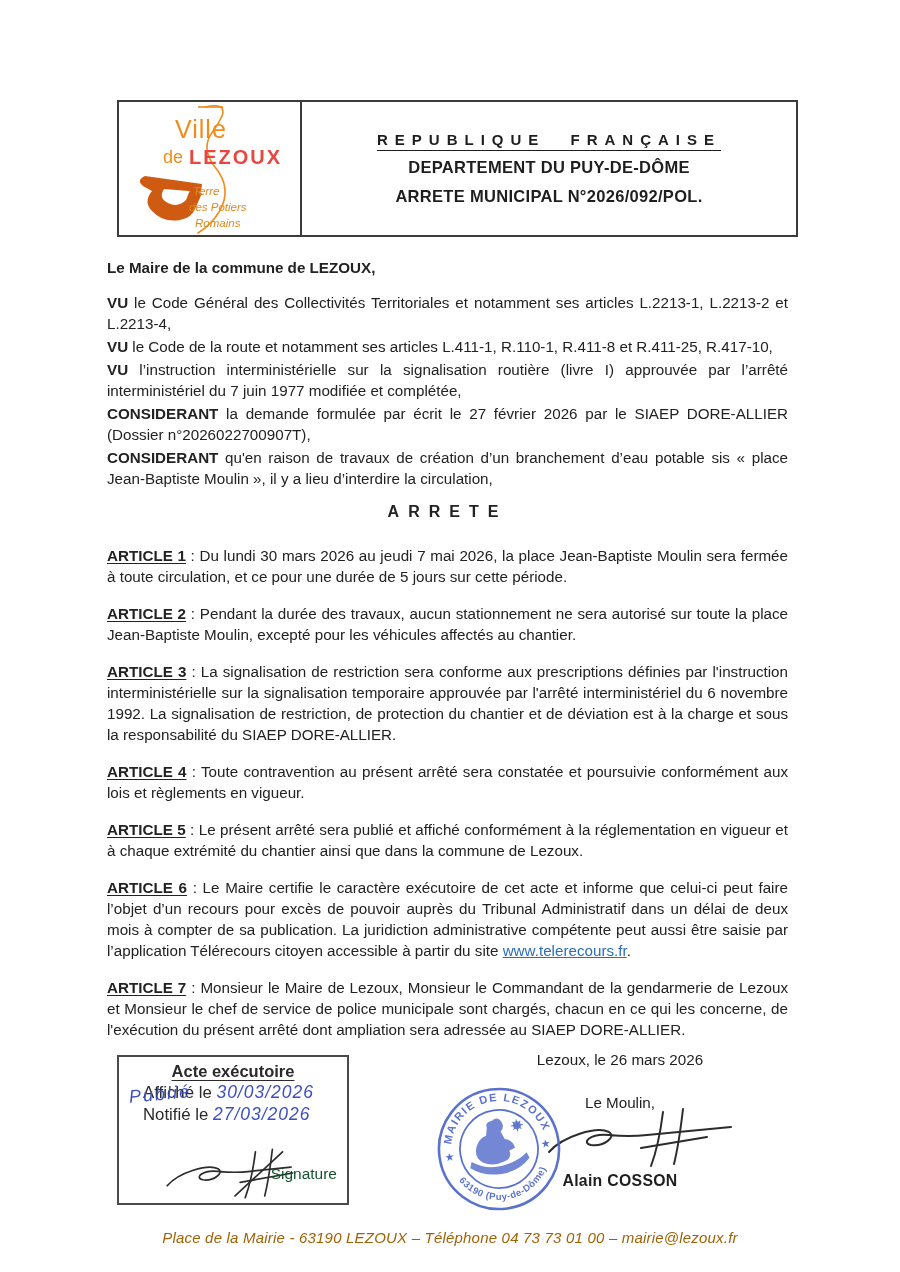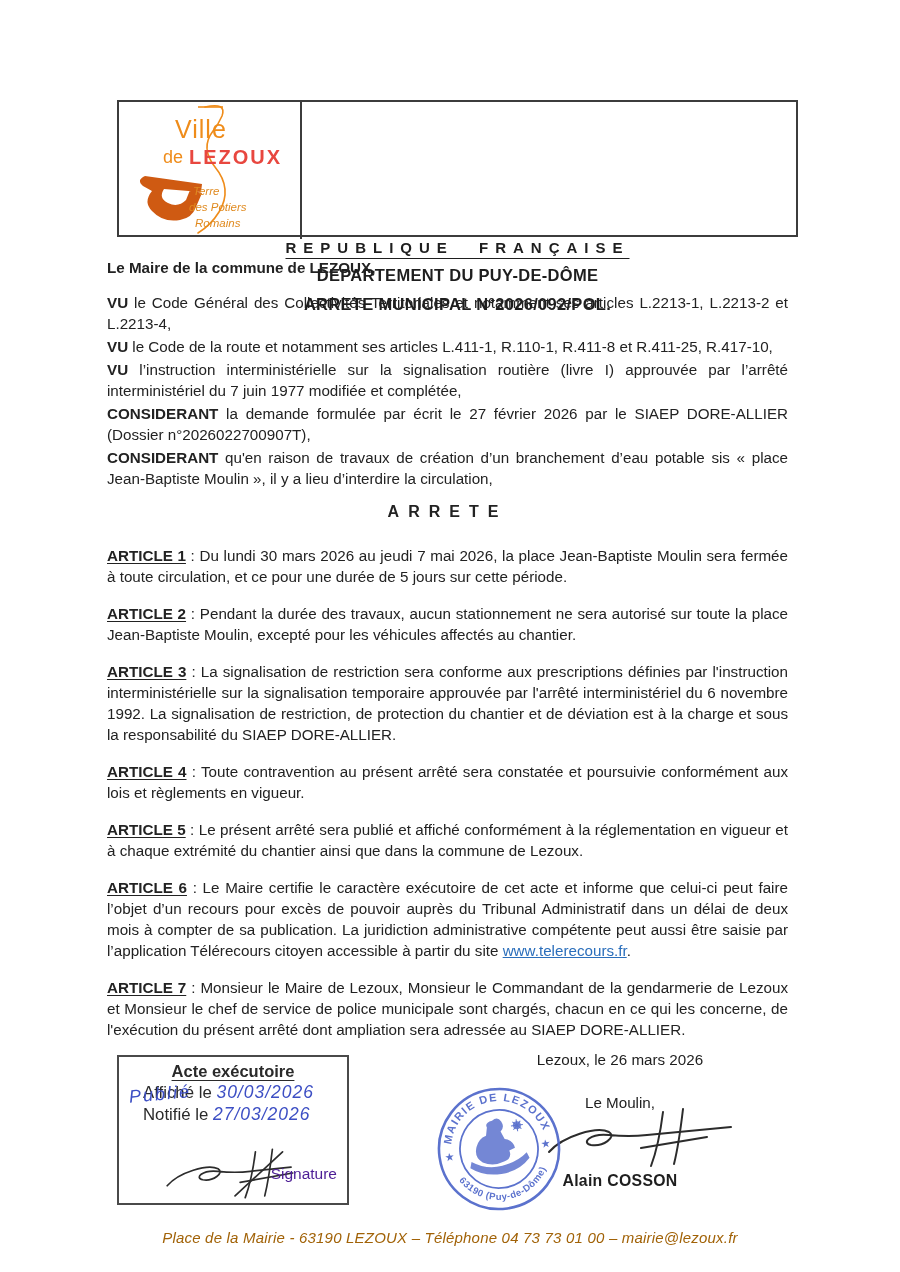--- a/index.html
+++ b/index.html
@@ -6,21 +6,21 @@
   html,body { background:#e9e9e9; }
   .page {
     position:relative; width:900px; height:1272px; margin:0 auto;
     background:#ffffff; overflow:hidden;
     font-family:"Liberation Sans", sans-serif; color:#1e1e1e;
   }
 
   
   .header-box {
     position:absolute; left:117px; top:100px; width:681px; height:137px;
-    border:2px solid #3c3c3c; display:flex; background:#fff;flex-direction:column;
+    border:2px solid #3c3c3c; display:flex; background:#fff;
   }
   .logo-cell { width:183px; border-right:2px solid #3c3c3c; position:relative; }
   .header-text-cell {
     flex:1; display:flex; flex-direction:column; justify-content:center;
     align-items:center; gap:10px;
   }
   .republic {
     font-weight:bold; font-size:15px; letter-spacing:7px; word-spacing:14px;
     text-decoration:underline; text-underline-offset:5px; white-space:nowrap;
   }
@@ -63,21 +63,21 @@
   .hand { color:#3d4fc4; }
   .handwritten-note {
     position:absolute; left:10px; top:27px; font-size:18px; font-style:italic;
     letter-spacing:2px; transform:rotate(-5deg);
   }
   .exec-row { font-size:16.8px; color:#2a2a2a; margin-top:1px; }
   .exec-row:first-of-type { margin-top:22px; }
   .hand-date { font-style:italic; font-size:17.5px; letter-spacing:1px; }
   .box-signature { position:absolute; left:30px; bottom:2px; width:195px; height:56px; }
   .signature-label {
-    position:absolute; right:10px; bottom:20px; font-size:15.5px; color:#4c1d95;
+    position:absolute; right:10px; bottom:20px; font-size:15.5px; color:#14532d;
   }
 
   .stamp {
     position:absolute; left:436px; top:1086px; width:126px; height:126px;
     transform:rotate(-8deg); opacity:.9;
   }
 
   .footer {
     position:absolute; left:0; top:1229px; width:100%; text-align:center;
     font-style:italic; font-size:15px; letter-spacing:.2px; color:#a16207;

